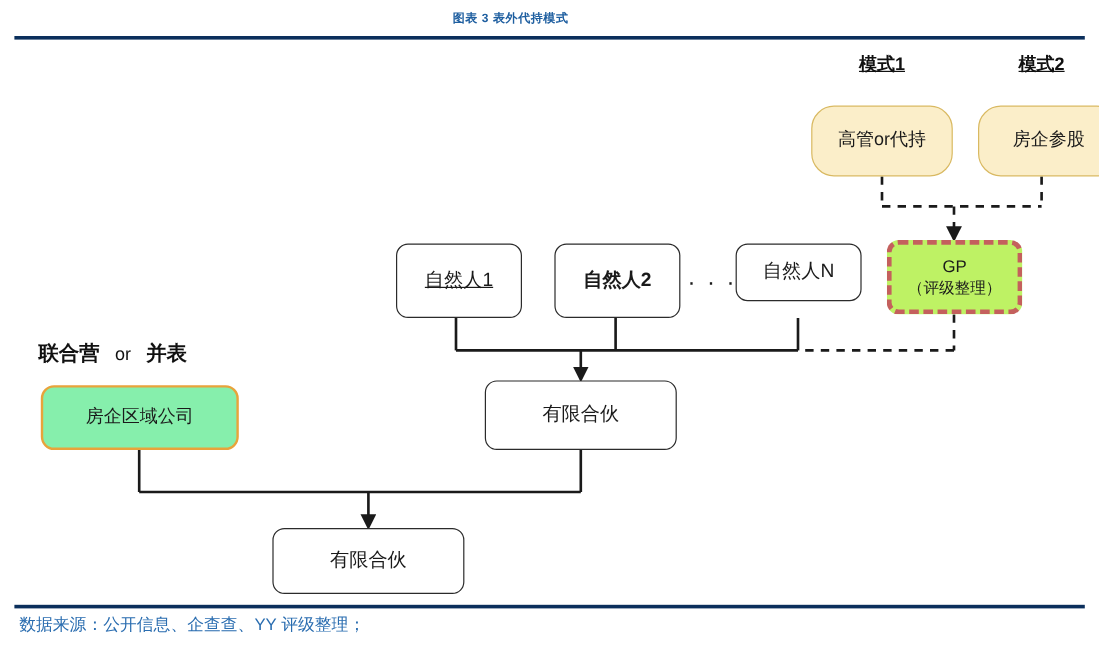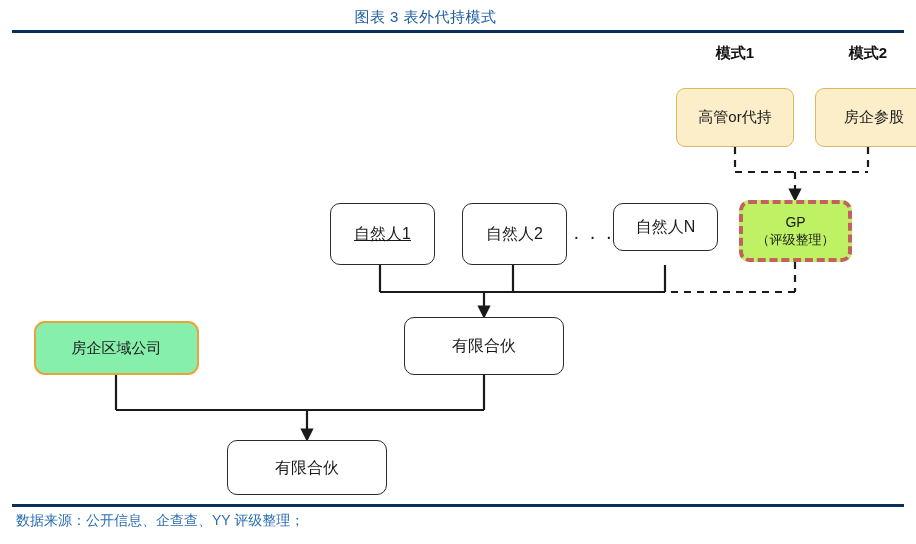--- a/index.html
+++ b/index.html
@@ -22,22 +22,22 @@
     height: 544px;
   }
 
   
   .fig-title {
     position: absolute;
     left: 0;
     top: 8px;
     width: 851px;
     text-align: center;
-    font-size: 15px;
-    font-weight: normal;
+    font-size: 10px;
+    font-weight: bold;
     color: #1f5fa0;
     letter-spacing: 0.5px;
     white-space: nowrap;
   }
   .rule-top {
     position: absolute;
     left: 12px;
     top: 30px;
     width: 892px;
     height: 3px;
@@ -86,21 +86,21 @@
     background: #ffffff;
     border: 1.6px solid #2b2b2b;
     font-size: 16px;
     color: #1a1a1a;
   }
   .node-yellow {
     background: #fbeec9;
     border: 1.5px solid #d9b961;
     font-size: 15px;
     color: #1a1a1a;
-    border-radius: 9px;
+    border-radius: 19px;
   }
   .node-orange {
     background: #86efac;
     border: 2px solid #e8a33b;
     font-size: 15px;
     color: #1a1a1a;
     border-radius: 11px;
   }
   .node-gp {
     background: #bef264;
@@ -112,20 +112,21 @@
   .node-gp .gp-line2 { font-size: 13px; }
 
   
   .mode-label {
     position: absolute;
     font-size: 15px;
     font-weight: bold;
     color: #111111;
     white-space: nowrap;
     text-align: center;
+    text-decoration: underline;
   }
   .section-label {
     position: absolute;
     white-space: nowrap;
     font-size: 17px;
     color: #111111;
   }
   .section-label .strong { font-weight: bold; }
   .section-label .weak { font-weight: normal; font-size: 15px; }
   .ellipsis-dots {
@@ -194,28 +195,33 @@
   </div>
 
   <div class="node node-gp" style="left:739px; top:200px; width:113px; height:62px;">
     <span>GP</span>
     <span class="gp-line2">（评级整理）</span>
   </div>
 
   <div class="node node-plain" style="left:330px; top:203px; width:105px; height:62px;text-decoration:underline;">
     <span>自然人1</span>
   </div>
-  <div class="node node-plain" style="left:462px; top:203px; width:105px; height:62px;">
+  <div class="node node-plain" style="left:462px; top:203px; width:105px; height:62px;font-weight:bold;">
     <span>自然人2</span>
   </div>
   <div class="ellipsis-dots" style="left:573px; top:226px;">· · · ·</div>
   <div class="node node-plain" style="left:613px; top:203px; width:105px; height:48px;">
     <span>自然人N</span>
   </div>
 
+  <div class="section-label" style="left:32px; top:283px;">
+    <span class="strong">联合营</span>
+    <span class="weak" style="padding:0 8px;">or</span>
+    <span class="strong">并表</span>
+  </div>
 
   <div class="node node-orange" style="left:34px; top:321px; width:165px; height:54px;">
     <span>房企区域公司</span>
   </div>
 
   <div class="node node-plain" style="left:404px; top:317px; width:160px; height:58px;">
     <span>有限合伙</span>
   </div>
 
   <div class="node node-plain" style="left:227px; top:440px; width:160px; height:55px;">

